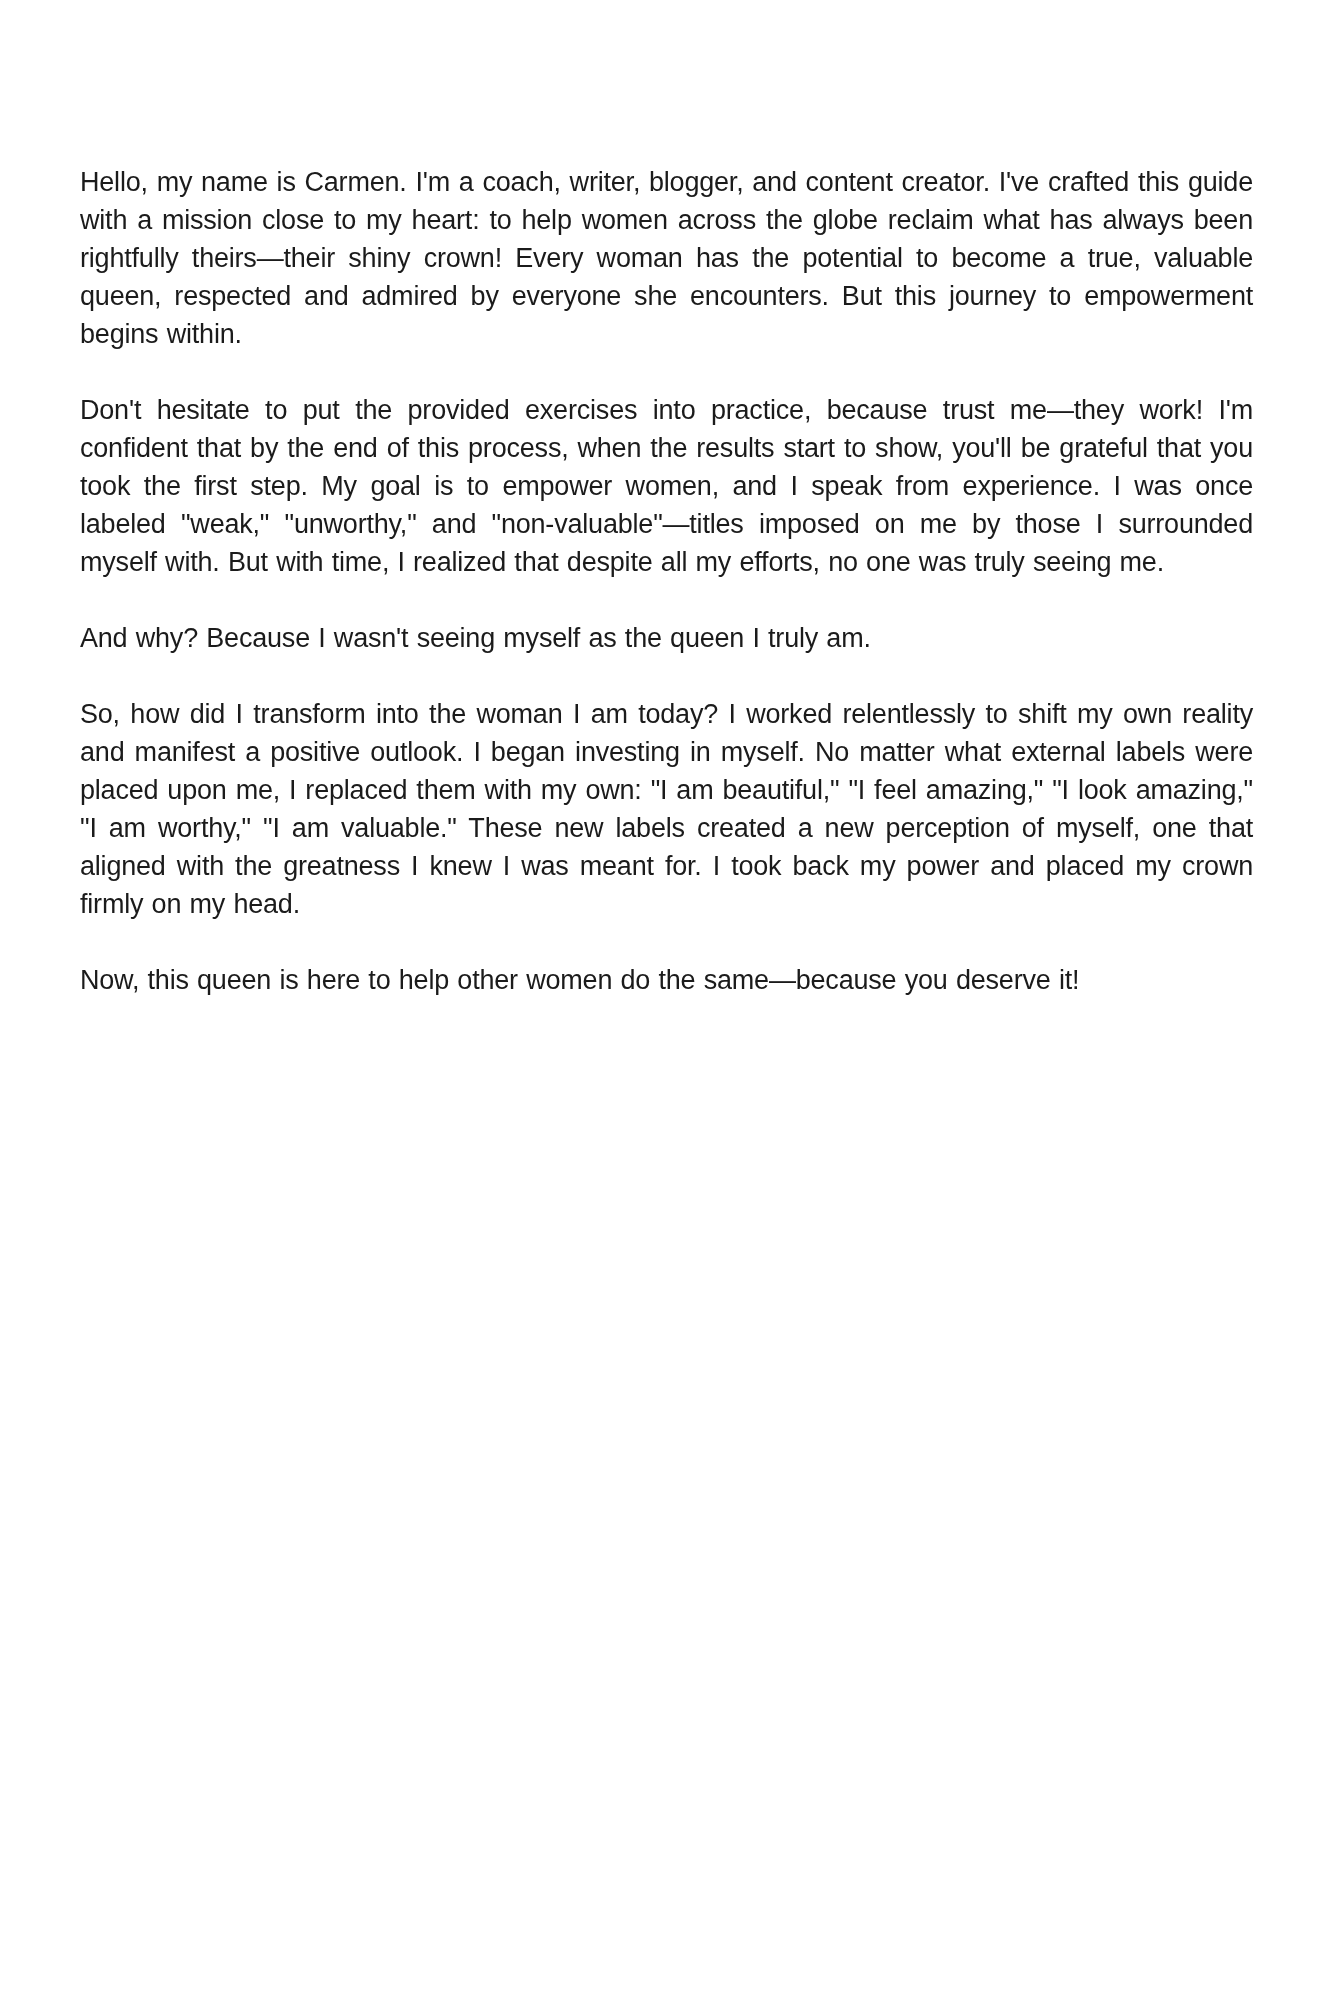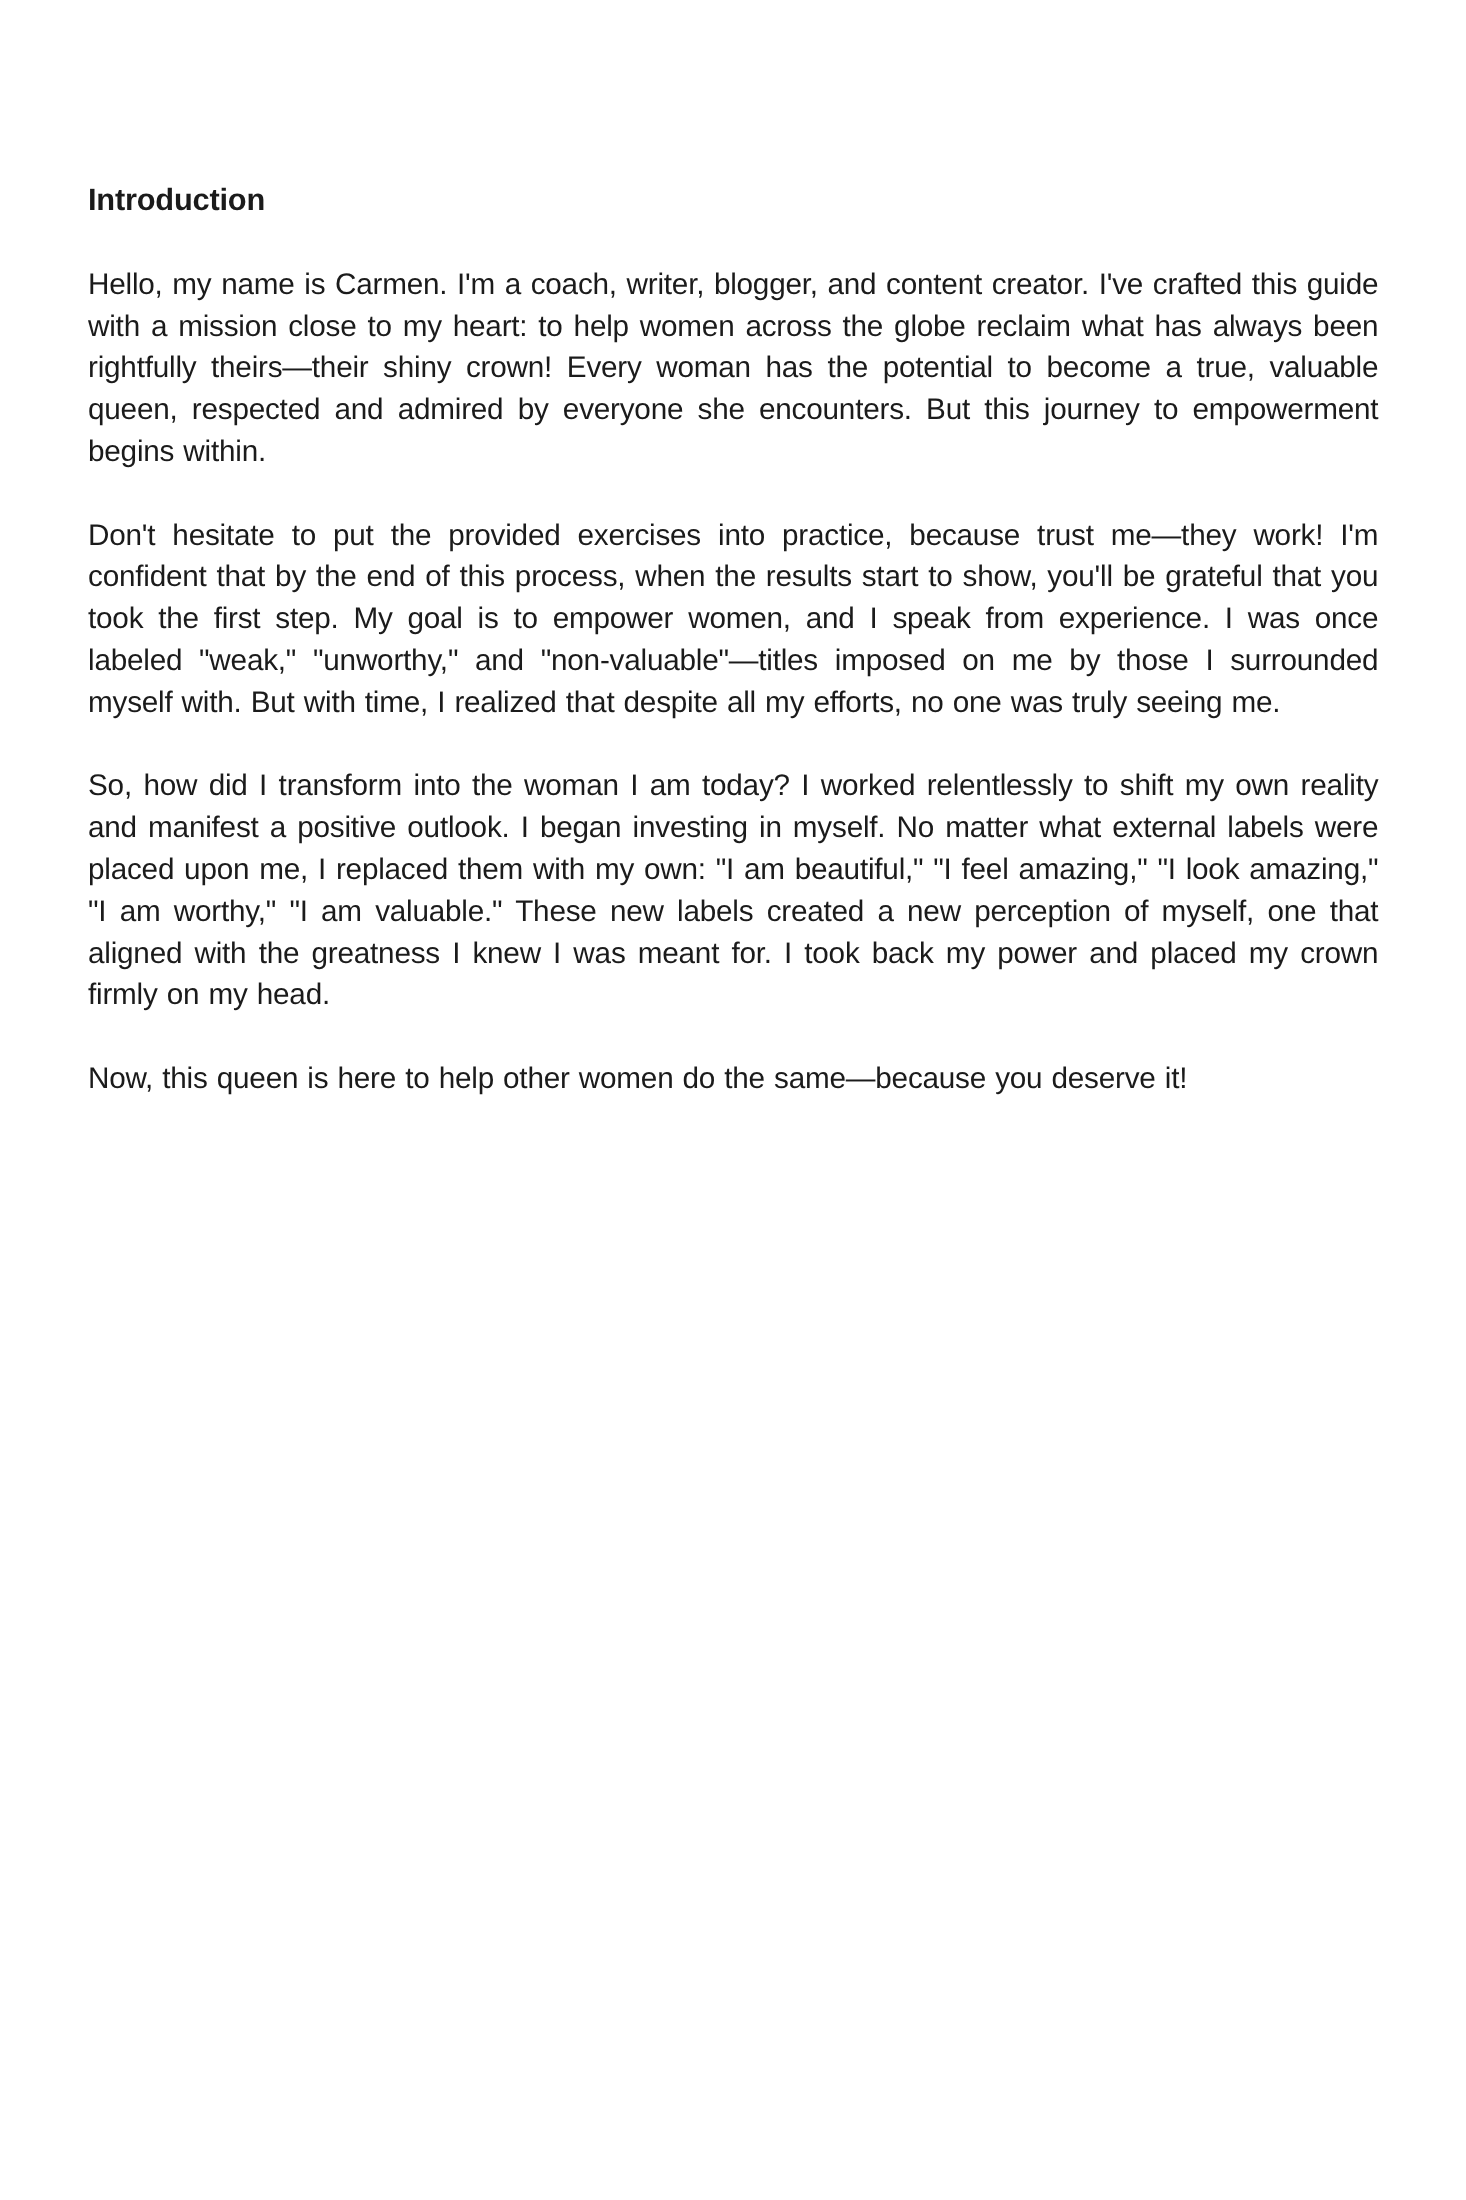--- a/index.html
+++ b/index.html
@@ -35,23 +35,23 @@
     word-spacing: 1px;
   }
   .doc-paragraph:last-child {
     margin-bottom: 12px;
   }
 </style>
 </head>
 <body>
 
 <div class="page">
-  <h1 class="doc-heading">Introduction</h1>
 
   <p class="doc-paragraph">Hello, my name is Carmen. I'm a coach, writer, blogger, and content creator. I've crafted this guide with a mission close to my heart: to help women across the globe reclaim what has always been rightfully theirs—their shiny crown! Every woman has the potential to become a true, valuable queen, respected and admired by everyone she encounters. But this journey to empowerment begins within.</p>
 
   <p class="doc-paragraph">Don't hesitate to put the provided exercises into practice, because trust me—they work! I'm confident that by the end of this process, when the results start to show, you'll be grateful that you took the first step. My goal is to empower women, and I speak from experience. I was once labeled "weak," "unworthy," and "non-valuable"—titles imposed on me by those I surrounded myself with. But with time, I realized that despite all my efforts, no one was truly seeing me.</p>
 
+  <p class="doc-paragraph">And why? Because I wasn't seeing myself as the queen I truly am.</p>
 
   <p class="doc-paragraph">So, how did I transform into the woman I am today? I worked relentlessly to shift my own reality and manifest a positive outlook. I began investing in myself. No matter what external labels were placed upon me, I replaced them with my own: "I am beautiful," "I feel amazing," "I look amazing," "I am worthy," "I am valuable." These new labels created a new perception of myself, one that aligned with the greatness I knew I was meant for. I took back my power and placed my crown firmly on my head.</p>
 
   <p class="doc-paragraph">Now, this queen is here to help other women do the same—because you deserve it!</p>
 </div>
 
 </body></html>

